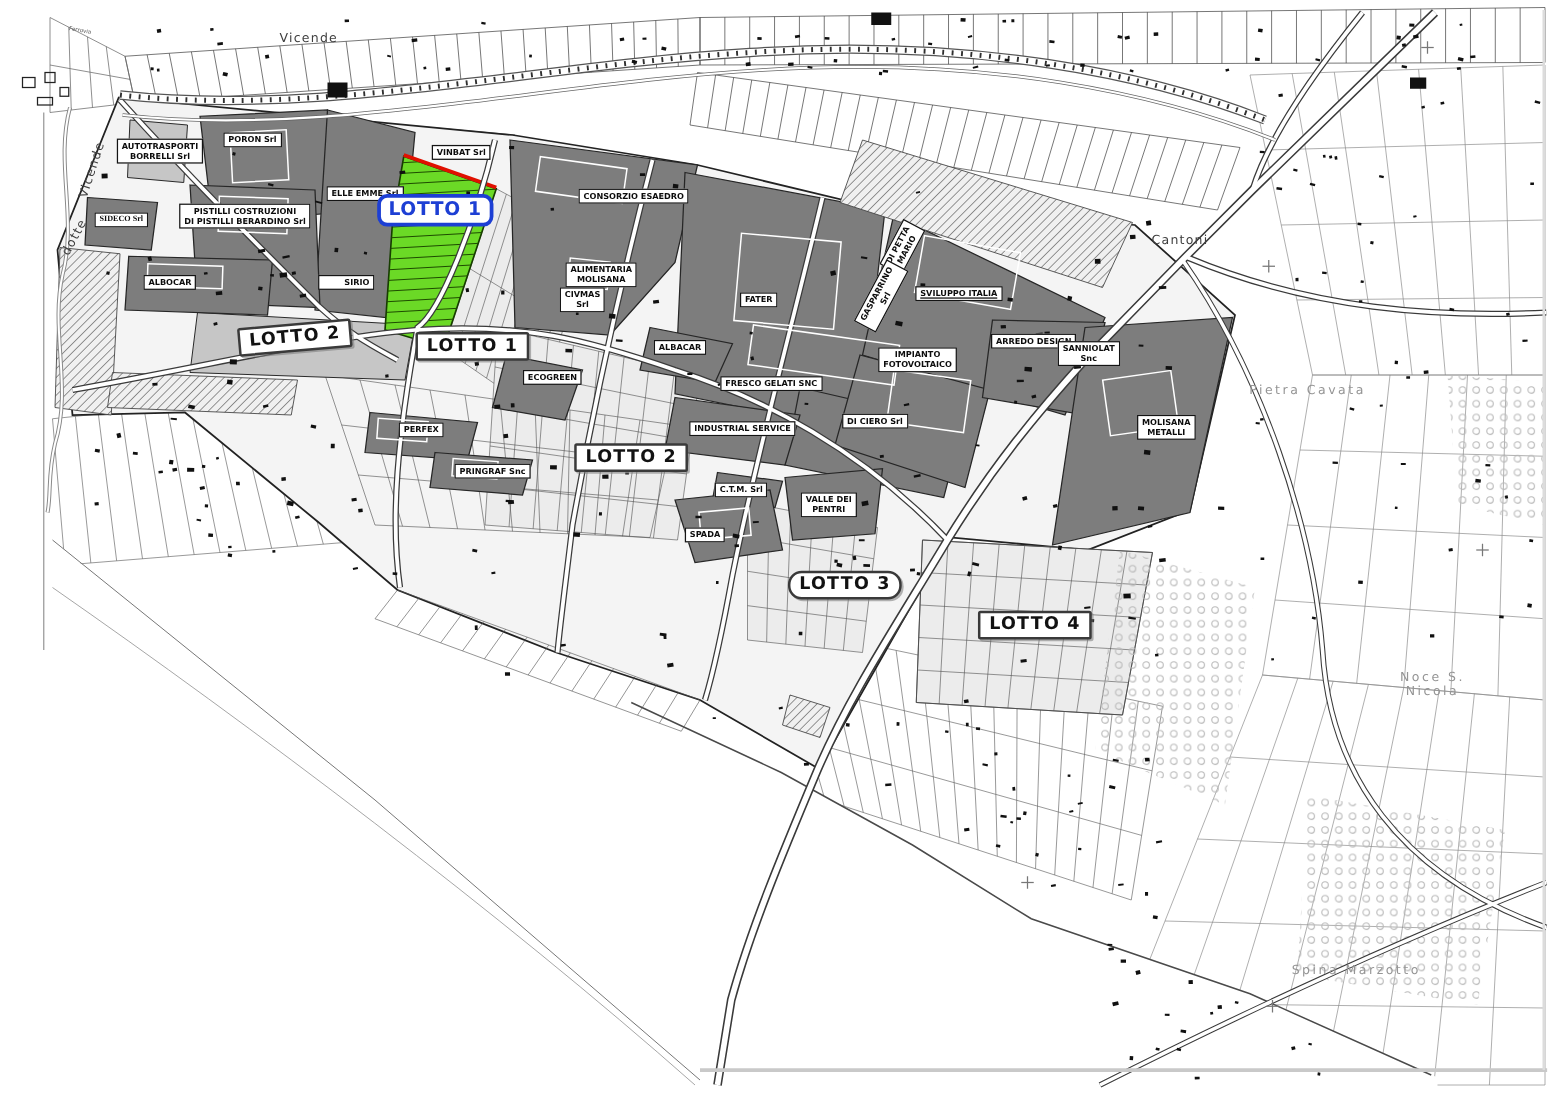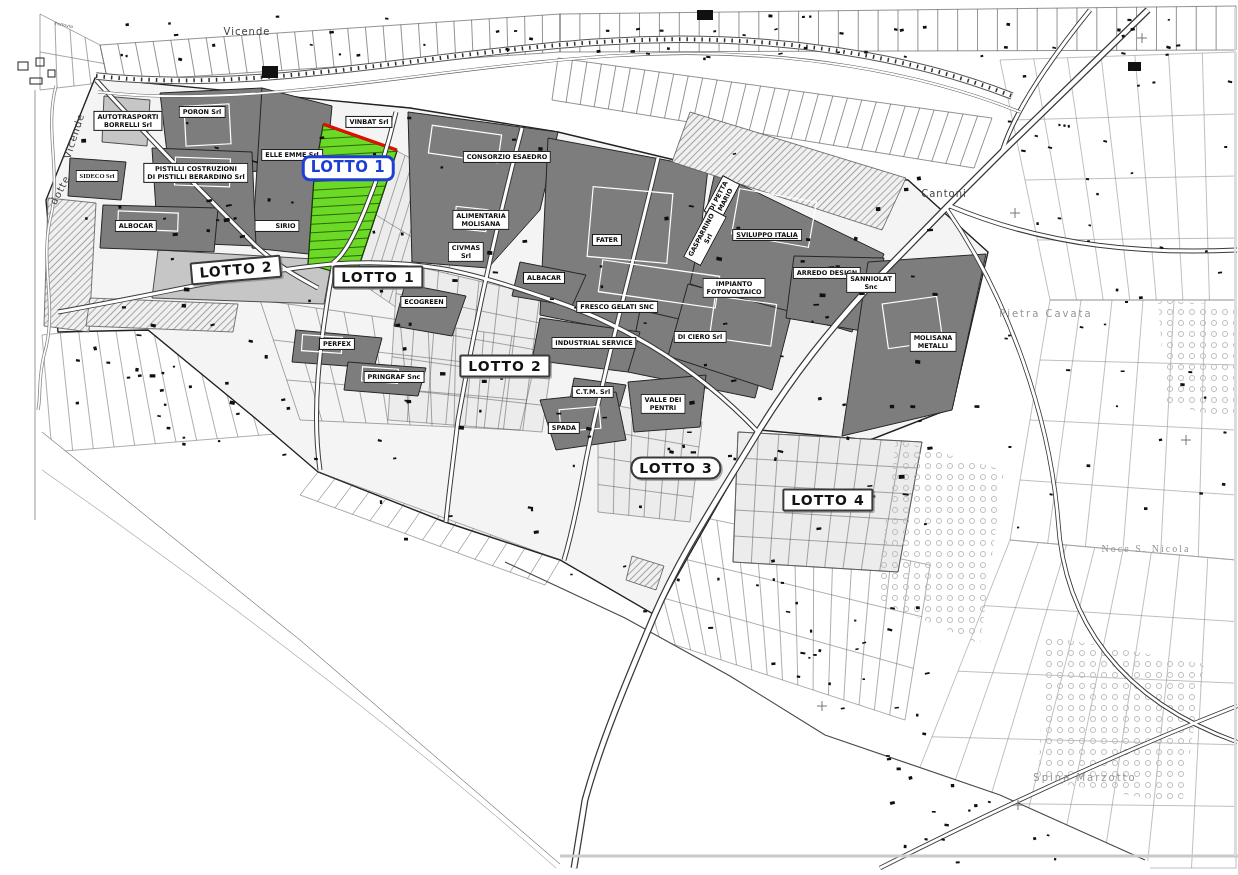--- a/index.html
+++ b/index.html
@@ -770,26 +770,26 @@
       <div class="lbl company" style="left: 292px; top: 155px; transform: translate(-50%, -50%) rotate(0deg);">ELLE EMME Srl</div>
       <div class="lbl company" style="left: 369px; top: 122px; transform: translate(-50%, -50%) rotate(0deg);">VINBAT Srl</div>
       <div class="lbl company" style="left: 97px; top: 176px; transform: translate(-50%, -50%) rotate(0deg); font-family: Liberation Serif, serif;">SIDECO Srl</div>
       <div class="lbl company" style="left: 196px; top: 173px; transform: translate(-50%, -50%) rotate(0deg);">PISTILLI COSTRUZIONI
 DI PISTILLI BERARDINO Srl</div>
       <div class="lbl company" style="left: 277px; top: 226px; transform: translate(-50%, -50%) rotate(0deg); padding-left: 20px;">SIRIO</div>
       <div class="lbl company" style="left: 136px; top: 226px; transform: translate(-50%, -50%) rotate(0deg);">ALBOCAR</div>
       <div class="lbl company" style="left: 507px; top: 157px; transform: translate(-50%, -50%) rotate(0deg);">CONSORZIO ESAEDRO</div>
       <div class="lbl company" style="left: 481px; top: 220px; transform: translate(-50%, -50%) rotate(0deg);">ALIMENTARIA
 MOLISANA</div>
-      <div class="lbl company" style="left: 466px; top: 252px; transform: translate(-50%, -50%) rotate(0deg);">CIVMAS
+      <div class="lbl company" style="left: 466px; top: 240px; transform: translate(-50%, -50%) rotate(0deg);">CIVMAS
 Srl</div>
       <div class="lbl company" style="left: 607px; top: 215px; transform: translate(-50%, -50%) rotate(0deg); margin-top: 25px;">FATER</div>
       <div class="lbl company" style="left: 767px; top: 235px; transform: translate(-50%, -50%) rotate(0deg); text-decoration: underline;">SVILUPPO ITALIA</div>
       <div class="lbl company" style="left: 544px; top: 278px; transform: translate(-50%, -50%) rotate(0deg);">ALBACAR</div>
-      <div class="lbl company" style="left: 424px; top: 302px; transform: translate(-50%, -50%) rotate(0deg);">ECOGREEN</div>
+      <div class="lbl company" style="left: 442px; top: 302px; transform: translate(-50%, -50%) rotate(0deg);">ECOGREEN</div>
       <div class="lbl company" style="left: 617px; top: 307px; transform: translate(-50%, -50%) rotate(0deg);">FRESCO GELATI SNC</div>
       <div class="lbl company" style="left: 734px; top: 288px; transform: translate(-50%, -50%) rotate(0deg);">IMPIANTO
 FOTOVOLTAICO</div>
       <div class="lbl company" style="left: 827px; top: 273px; transform: translate(-50%, -50%) rotate(0deg);">ARREDO DESIGN</div>
       <div class="lbl company" style="left: 871px; top: 283px; transform: translate(-50%, -50%) rotate(0deg);">SANNIOLAT
 Snc</div>
       <div class="lbl company" style="left: 337px; top: 344px; transform: translate(-50%, -50%) rotate(0deg);">PERFEX</div>
       <div class="lbl company" style="left: 594px; top: 343px; transform: translate(-50%, -50%) rotate(0deg);">INDUSTRIAL SERVICE</div>
       <div class="lbl company" style="left: 700px; top: 337px; transform: translate(-50%, -50%) rotate(0deg);">DI CIERO Srl</div>
       <div class="lbl company" style="left: 933px; top: 342px; transform: translate(-50%, -50%) rotate(0deg);">MOLISANA
@@ -807,17 +807,17 @@
       <div class="lbl lotto" style="left: 236px; top: 270px; transform: translate(-50%, -50%) rotate(-5deg);">LOTTO 2</div>
       <div class="lbl lotto" style="left: 378px; top: 277px; transform: translate(-50%, -50%) rotate(0deg);">LOTTO 1</div>
       <div class="lbl lotto" style="left: 505px; top: 366px; transform: translate(-50%, -50%) rotate(0deg);">LOTTO 2</div>
       <div class="lbl lotto" style="left: 676px; top: 468px; transform: translate(-50%, -50%) rotate(0deg); border-radius: 11px;">LOTTO 3</div>
       <div class="lbl lotto" style="left: 828px; top: 500px; transform: translate(-50%, -50%) rotate(0deg); text-align: right;">LOTTO 4</div>
       <div class="lbl place" style="left: 247px; top: 31px; transform: translate(-50%, -50%) rotate(0deg);">Vicende</div>
       <div class="lbl place" style="left: 74px; top: 136px; transform: translate(-50%, -50%) rotate(-72deg);">Vicende</div>
       <div class="lbl place" style="left: 60px; top: 190px; transform: translate(-50%, -50%) rotate(-62deg);">dotte</div>
       <div class="lbl place" style="left: 944px; top: 193px; transform: translate(-50%, -50%) rotate(0deg);">Cantoni</div>
       <div class="lbl place light" style="left: 1046px; top: 313px; transform: translate(-50%, -50%) rotate(0deg);">Pietra Cavata</div>
-      <div class="lbl place light" style="left: 1146px; top: 548px; transform: translate(-50%, -50%) rotate(0deg); font-family: Liberation Serif, serif;">Noce  S. Nicola</div>
+      <div class="lbl place light" style="left: 1146px; top: 548px; transform: translate(-50%, -50%) rotate(0deg);">Noce  S. Nicola</div>
       <div class="lbl place light" style="left: 1085px; top: 777px; transform: translate(-50%, -50%) rotate(0deg);">Spina  Marzotto</div>
       <div class="lbl place tiny" style="left: 64px; top: 25px; transform: translate(-50%, -50%) rotate(10deg);">Ferrovia</div>
     </div>
 </div>
 
 </body></html>

